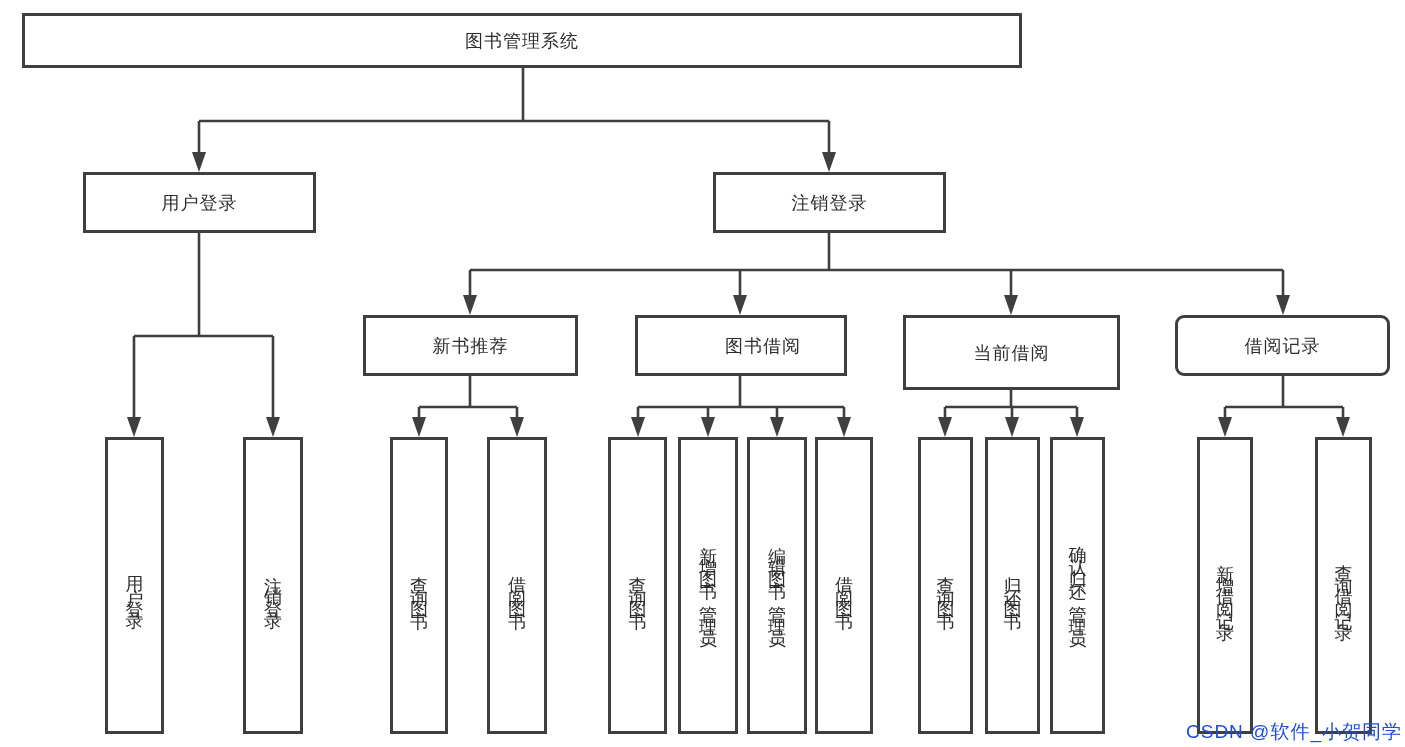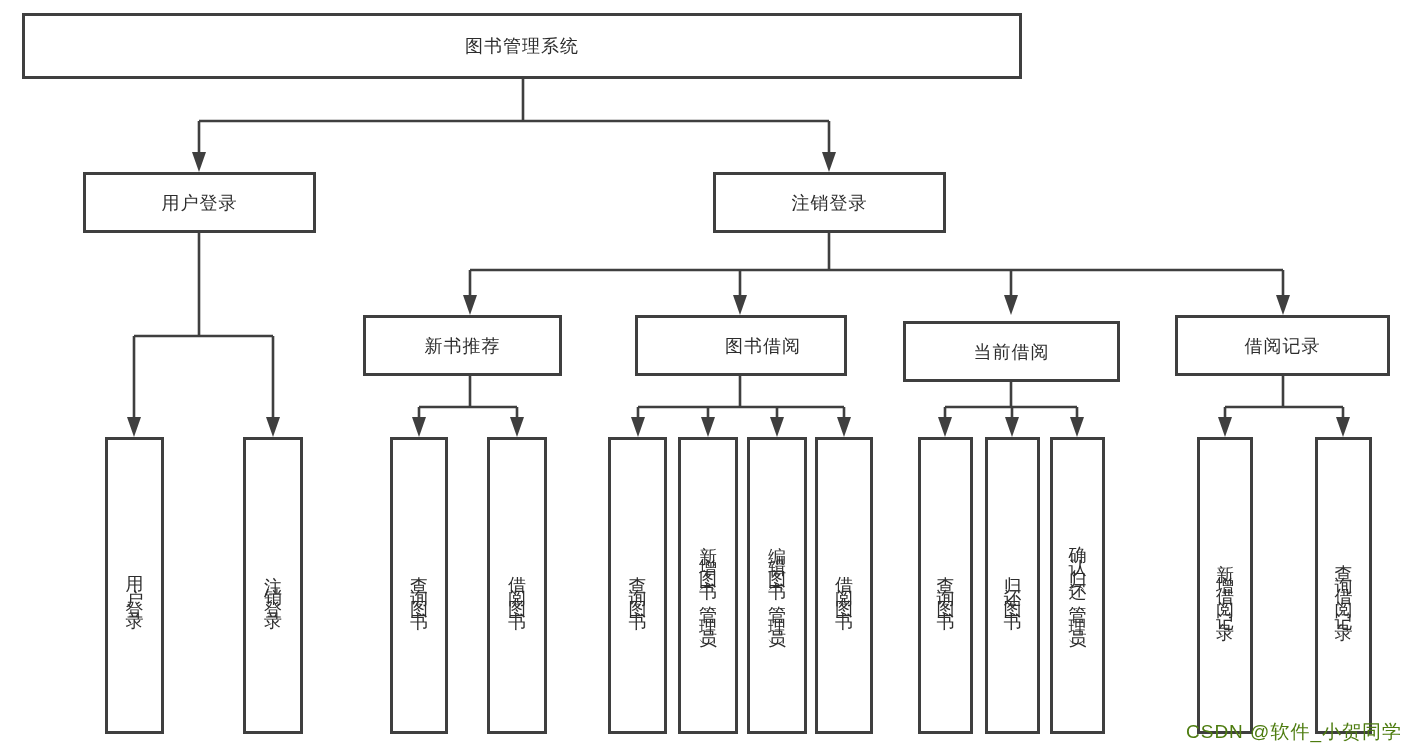--- a/index.html
+++ b/index.html
@@ -43,21 +43,21 @@
     text-orientation: mixed;
     letter-spacing: 12px;
     line-height: 1;
     white-space: nowrap;
   }
   .watermark {
     position: absolute;
     left: 1186px;
     top: 719px;
     font-size: 19px;
-    color: #4d7c0f;
+    color: #1d4ed8;
     letter-spacing: 1px;
     white-space: nowrap;
   }
 </style>
 </head>
 <body>
 
 <div class="stage">
 
   <svg class="wires" width="1405" height="747" viewBox="0 0 1405 747" stroke="#3f3f3f" stroke-width="2.6" fill="none">
@@ -115,41 +115,41 @@
     <polygon points="1077,437 1070,417 1084,417" fill="#3f3f3f" stroke="none"></polygon>
 
     <path d="M1283 376 V407"></path>
     <path d="M1225 407 H1343"></path>
     <path d="M1225 407 V419"></path>
     <path d="M1343 407 V419"></path>
     <polygon points="1225,437 1218,417 1232,417" fill="#3f3f3f" stroke="none"></polygon>
     <polygon points="1343,437 1336,417 1350,417" fill="#3f3f3f" stroke="none"></polygon>
   </svg>
 
-  <div class="node h" style="left:22px; top:13px; width:1000px; height:66px;">
+  <div class="node h" style="left:22px; top:13px; width:1000px; height:55px;">
     <span>图书管理系统</span>
   </div>
 
   <div class="node h" style="left:83px; top:172px; width:233px; height:61px;">
     <span>用户登录</span>
   </div>
   <div class="node h" style="left:713px; top:172px; width:233px; height:61px;">
     <span>注销登录</span>
   </div>
 
-  <div class="node h" style="left:363px; top:315px; width:199px; height:61px;">
+  <div class="node h" style="left:363px; top:315px; width:215px; height:61px;">
     <span>新书推荐</span>
   </div>
   <div class="node h" style="left:635px; top:315px; width:212px; height:61px;padding-left:44px;">
     <span>图书借阅</span>
   </div>
-  <div class="node h" style="left:903px; top:315px; width:217px; height:61px;margin-top:6px;">
+  <div class="node h" style="left:903px; top:315px; width:217px; height:75px;">
     <span>当前借阅</span>
   </div>
-  <div class="node h" style="left:1175px; top:315px; width:215px; height:61px;">
+  <div class="node h" style="left:1175px; top:315px; width:215px; height:61px;border-radius:9px;">
     <span>借阅记录</span>
   </div>
 
   <div class="node v" style="left:105px; top:437px; width:59px; height:297px;">
     <span>用户登录</span>
   </div>
   <div class="node v" style="left:243px; top:437px; width:60px; height:297px;">
     <span>注销登录</span>
   </div>
 

